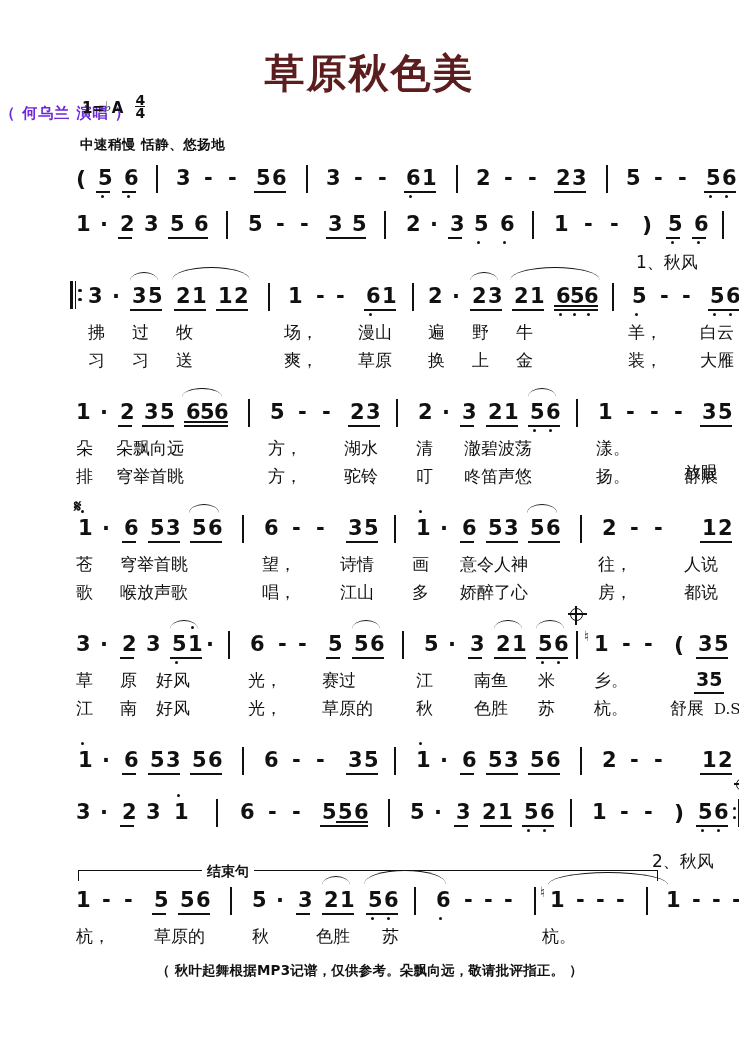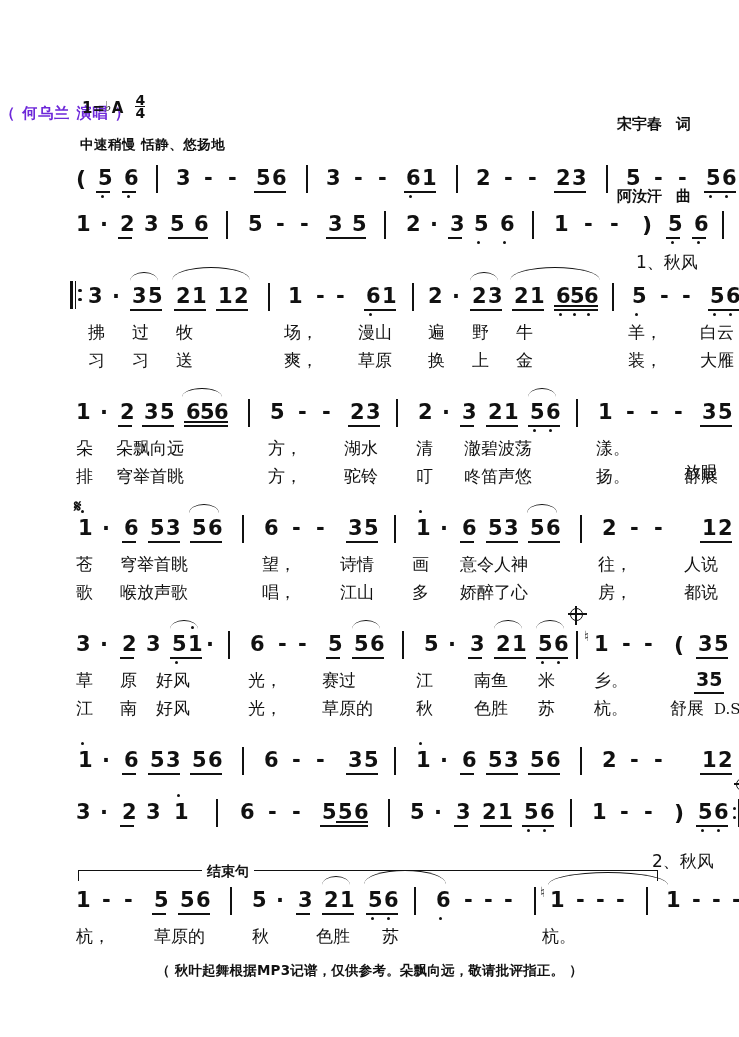--- a/index.html
+++ b/index.html
@@ -209,31 +209,24 @@
     font-weight: bold;
     color: #111;
     letter-spacing: 0.2px;
   }
 </style>
 </head>
 <body>
 
 <div class="sheet-header">
 
+  <div class="song-title">草原秋色美</div>
 
   <div class="singer-line">（ 何乌兰 演唱 ）</div>
 
-  <div class="credits">
-    <div class="crow">
-      <span>宋宇春</span><span class="role">词</span>
-    </div>
-    <div class="crow">
-      <span>阿汝汗</span><span class="role">曲</span>
-    </div>
-  </div>
 
   <div class="keyblock">
     <span class="eq">1=</span><span class="flat">♭</span><span>A</span>
     <span class="timesig">
       <span class="num">4</span>
       <span class="den">4</span>
     </span>
   </div>
 
   <div class="tempo-mark">中速稍慢 恬静、悠扬地</div>

